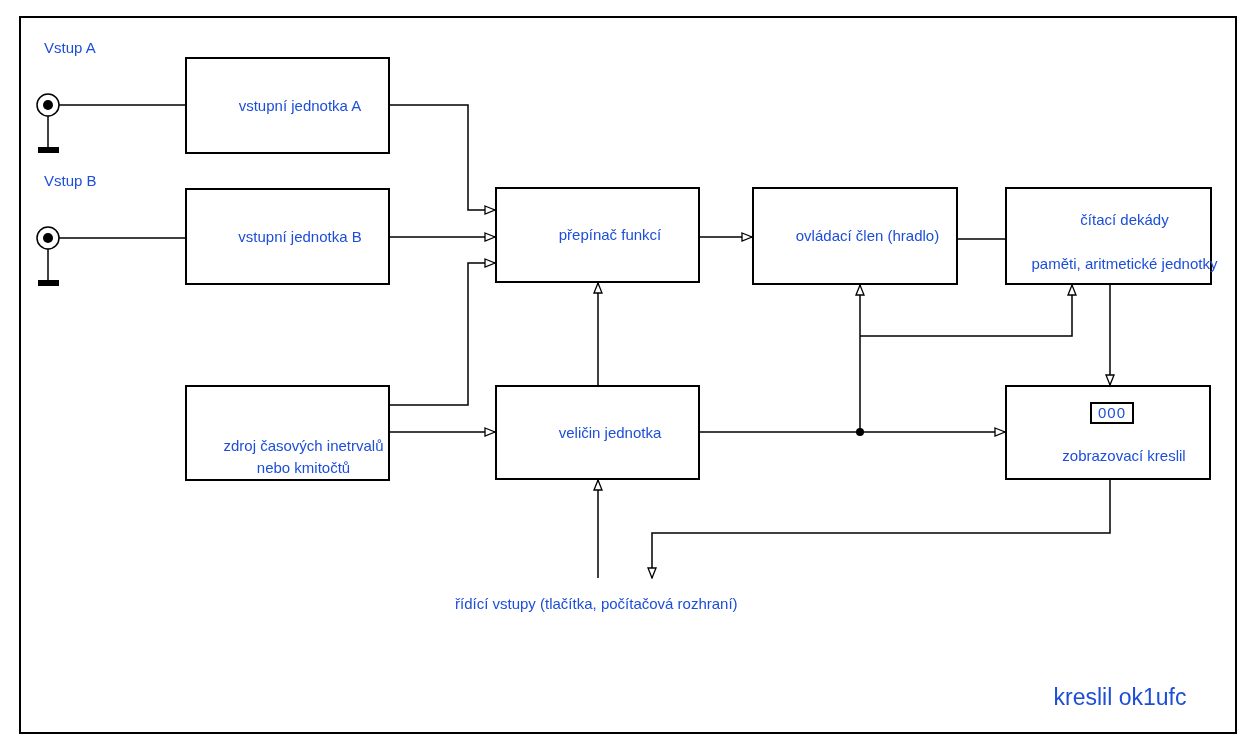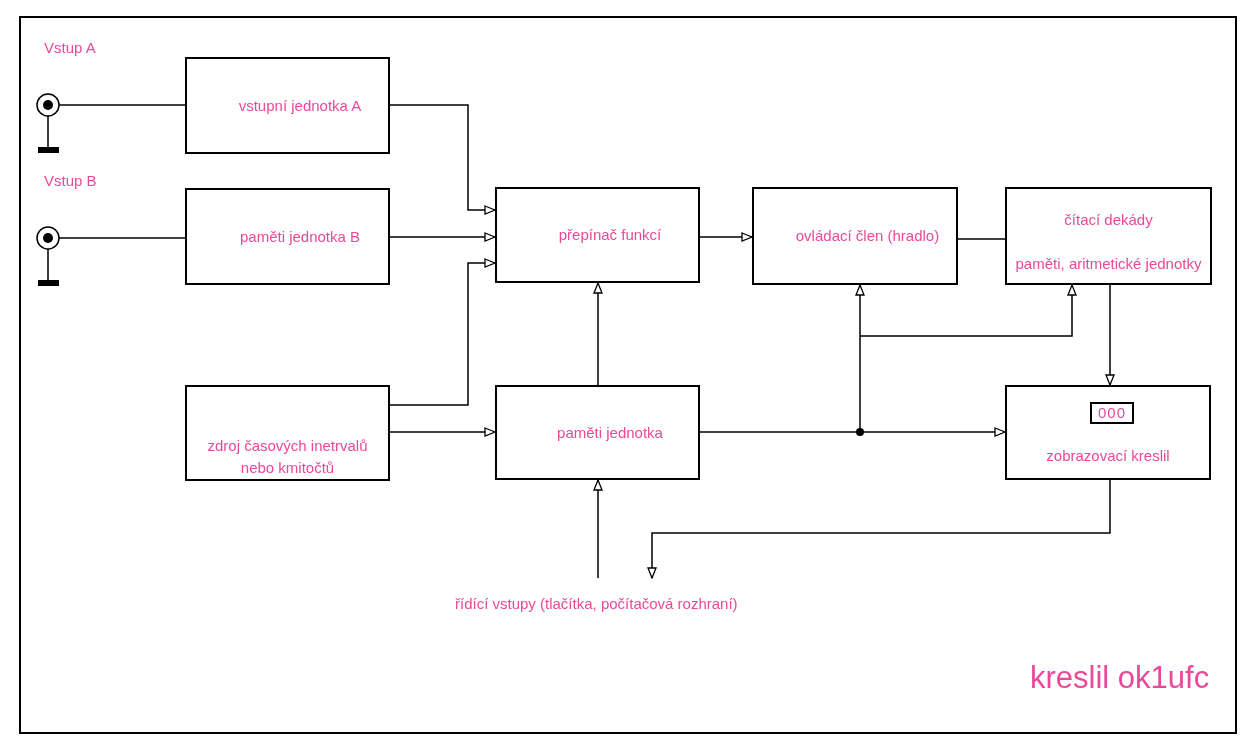--- a/index.html
+++ b/index.html
@@ -1,40 +1,40 @@
 <!DOCTYPE html>
 <html><head>
 <meta charset="utf-8">
 <style>
   html,body{margin:0;padding:0;background:#ffffff;}
   #canvas{
     position:relative;width:1254px;height:752px;background:#ffffff;
-    font-family:"Liberation Sans",sans-serif;color:#ec4899;overflow:hidden;
+    font-family:"Liberation Sans",sans-serif;color:#1d4ed8;overflow:hidden;
   }
   #frame{
     position:absolute;left:19px;top:16px;width:1218px;height:718px;
     border:2px solid #000;box-sizing:border-box;background:#ffffff;
   }
   #wires{position:absolute;left:0;top:0;width:1254px;height:752px;}
   .box{
     position:absolute;border:2px solid #000;background:#ffffff;box-sizing:border-box;
     display:flex;align-items:center;justify-content:center;
     font-size:15px;text-align:center;line-height:18px;padding-left:25px;
   }
   .box.multi{display:block;}
-  .box .bline{position:absolute;left:0;width:100%;text-align:center;font-size:15px;}
+  .box .bline{position:absolute;left:16px;width:100%;text-align:center;font-size:15px;}
   .lbl{position:absolute;font-size:15px;line-height:19px;white-space:nowrap;}
   #note{position:absolute;left:498px;top:50px;font-size:15px;line-height:19px;}
   #display-000{
     position:absolute;left:83px;top:15px;width:44px;height:22px;
     border:2px solid #000;box-sizing:border-box;font-size:15px;
     display:flex;align-items:center;justify-content:center;letter-spacing:1px;
   }
   #title{position:absolute;left:34px;top:683px;font-size:29px;white-space:nowrap;}
-  #credit{position:absolute;left:1030px;top:660px;width:180px;text-align:left;font-size:31px;white-space:nowrap;}
+  #credit{position:absolute;left:1030px;top:684px;width:180px;text-align:center;font-size:23px;white-space:nowrap;}
 </style>
 </head>
 <body>
 
 <div id="canvas">
   <div id="frame"></div>
 
   <svg id="wires" width="1254" height="752" viewBox="0 0 1254 752">
     <defs>
       <marker id="arrow" viewBox="0 0 12 10" refX="11" refY="5" markerWidth="12" markerHeight="10" orient="auto" markerUnits="userSpaceOnUse">
@@ -98,21 +98,21 @@
 
   <div class="lbl" style="left:44px;top:38px;">Vstup A</div>
   <div class="lbl" style="left:44px;top:171px;">Vstup B</div>
 
 
   <div class="box" style="left:185px;top:57px;width:205px;height:97px;">
     <span>vstupní jednotka A</span>
   </div>
 
   <div class="box" style="left:185px;top:188px;width:205px;height:97px;">
-    <span>paměti jednotka B</span>
+    <span>vstupní jednotka B</span>
   </div>
 
   <div class="box" style="left:495px;top:187px;width:205px;height:96px;">
     <span>přepínač funkcí</span>
   </div>
 
   <div class="box" style="left:752px;top:187px;width:206px;height:98px;">
     <span>ovládací člen (hradlo)</span>
   </div>
 
@@ -120,21 +120,21 @@
     <div class="bline" style="top:22px;">čítací dekády</div>
     <div class="bline" style="top:66px;">paměti, aritmetické jednotky</div>
   </div>
 
   <div class="box multi" style="left:185px;top:385px;width:205px;height:96px;">
     <div class="bline" style="top:50px;">zdroj časových inetrvalů</div>
     <div class="bline" style="top:72px;">nebo kmitočtů</div>
   </div>
 
   <div class="box" style="left:495px;top:385px;width:205px;height:95px;">
-    <span>paměti jednotka</span>
+    <span>veličin jednotka</span>
   </div>
 
   <div class="box multi" style="left:1005px;top:385px;width:206px;height:95px;">
     <div id="display-000">
       <span>000</span>
     </div>
     <div class="bline" style="top:60px;">zobrazovací kreslil</div>
   </div>
 
   <div class="lbl" style="left:455px;top:594px;">řídící vstupy (tlačítka, počítačová rozhraní)</div>

